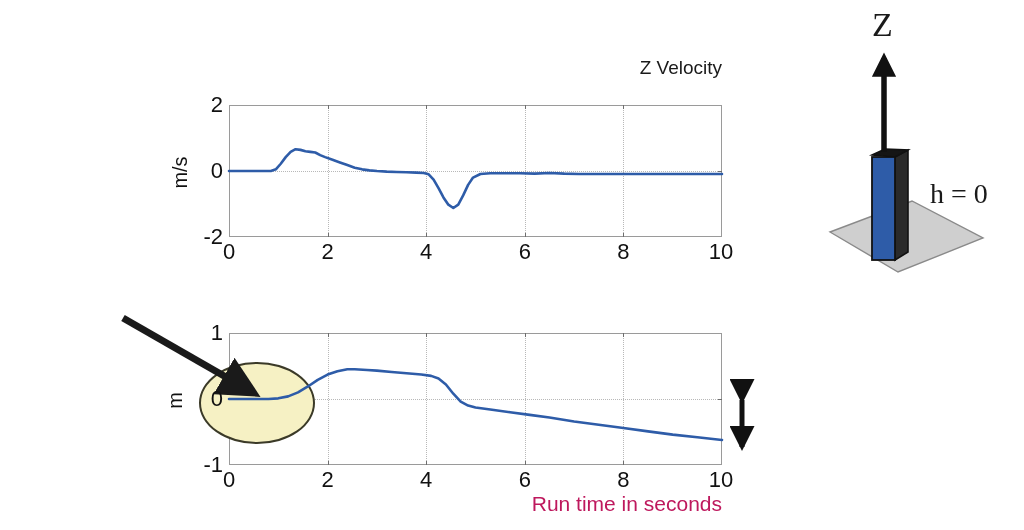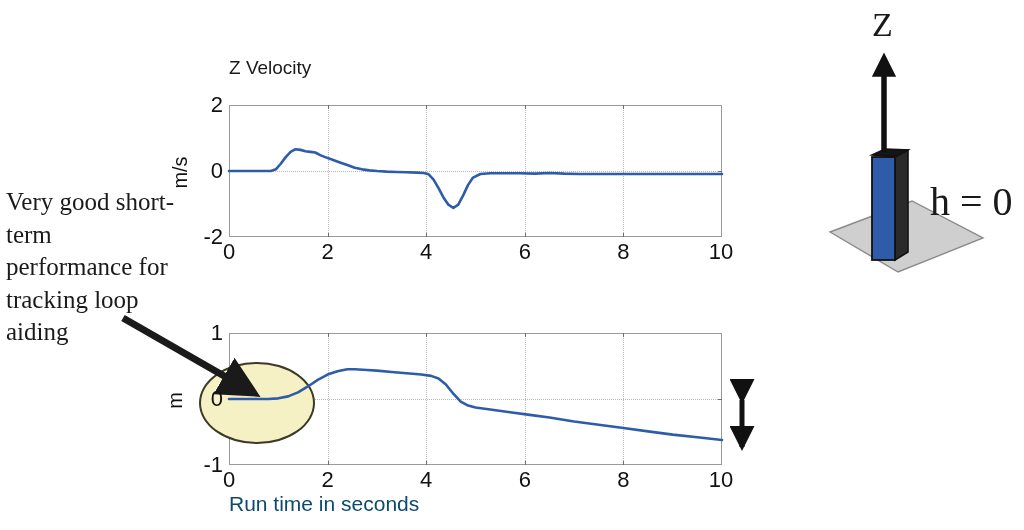--- a/index.html
+++ b/index.html
@@ -6,21 +6,21 @@
   body{
     width:1024px;height:530px;background:#ffffff;overflow:hidden;
     font-family:"Liberation Sans", sans-serif;
     position:relative;
   }
   #root{position:absolute;left:0;top:0;width:1024px;height:530px;}
 
   
   .plot-wrap{position:absolute;}
   .plot-title{
-    position:absolute;width:100%;text-align:left;
+    position:absolute;width:100%;text-align:right;
     font-family:"Liberation Sans", sans-serif;
     font-size:19px;color:#1a1a1a;white-space:nowrap;
   }
   .axes-box{
     position:absolute;border:1px solid #9a9a9a;background:#ffffff;
     box-sizing:border-box;
   }
   .gridline{position:absolute;background:transparent;}
   .gl-v{width:0;border-left:1px dotted #b8b8b8;}
   .gl-h{height:0;border-top:1px dotted #b8b8b8;}
@@ -36,40 +36,40 @@
     position:absolute;text-align:center;
     font-size:22px;color:#111;white-space:nowrap;
     font-family:"Liberation Sans", sans-serif;
   }
   .ylabel{
     position:absolute;font-size:20px;color:#111;white-space:nowrap;
     transform:rotate(-90deg);transform-origin:center center;
     font-family:"Liberation Sans", sans-serif;
   }
   .xlabel{
-    position:absolute;font-size:21px;color:#0c4a6e;white-space:nowrap;
-    text-align:left;font-family:"Liberation Sans", sans-serif;
+    position:absolute;font-size:21px;color:#be185d;white-space:nowrap;
+    text-align:right;font-family:"Liberation Sans", sans-serif;
   }
   svg.curve{position:absolute;left:0;top:0;overflow:visible;}
 
   
   .annot-serif{
     position:absolute;
     font-family:"Liberation Serif", serif;
     color:#1a1a1a;
   }
   #left-note{
     left:6px;top:186px;width:176px;
     font-size:25px;line-height:1.30;
   }
   #drift-label{
     left:760px;top:404px;font-size:30px;white-space:nowrap;
   }
   #h-label{
-    left:930px;top:178px;font-size:40px;white-space:nowrap;
+    left:930px;top:178px;font-size:28px;white-space:nowrap;
   }
   #z-label{
     left:872px;top:6px;font-size:34px;white-space:nowrap;
   }
 
   .highlight-ellipse{
     position:absolute;border-radius:50%;
     background:#F6F1C4;border:2px solid #3b3a28;
   }
 </style>
@@ -160,21 +160,20 @@
     <div class="xtick-label" style="left:406.2px;top:467px;width:40px;">4</div>
     <div class="xtick-label" style="left:504.8px;top:467px;width:40px;">6</div>
     <div class="xtick-label" style="left:603.4px;top:467px;width:40px;">8</div>
     <div class="xtick-label" style="left:696px;top:467px;width:50px;">10</div>
 
     <div class="ylabel" style="left:145px;top:389px;width:60px;text-align:center;">m</div>
 
     <div class="xlabel" style="left:229px;top:492px;width:493px;">Run time in seconds</div>
   </div>
 
-  <div class="annot-serif" id="left-note">Very good short-term performance for tracking loop aiding</div>
 
   <svg style="position:absolute;left:0;top:0;pointer-events:none;" width="1024" height="530" viewBox="0 0 1024 530">
     <defs>
       <marker id="arrowhead-note" markerWidth="6" markerHeight="6" refX="4.6" refY="3" orient="auto">
         <path d="M0,0 L6,3 L0,6 z" fill="#1a1a1a"></path>
       </marker>
       <marker id="arrowhead-up" markerWidth="5" markerHeight="5" refX="4.2" refY="2.5" orient="auto">
         <path d="M0,0 L5,2.5 L0,5 z" fill="#111111"></path>
       </marker>
       <marker id="arrowhead-z" markerWidth="4.4" markerHeight="4.4" refX="3.6" refY="2.2" orient="auto">

